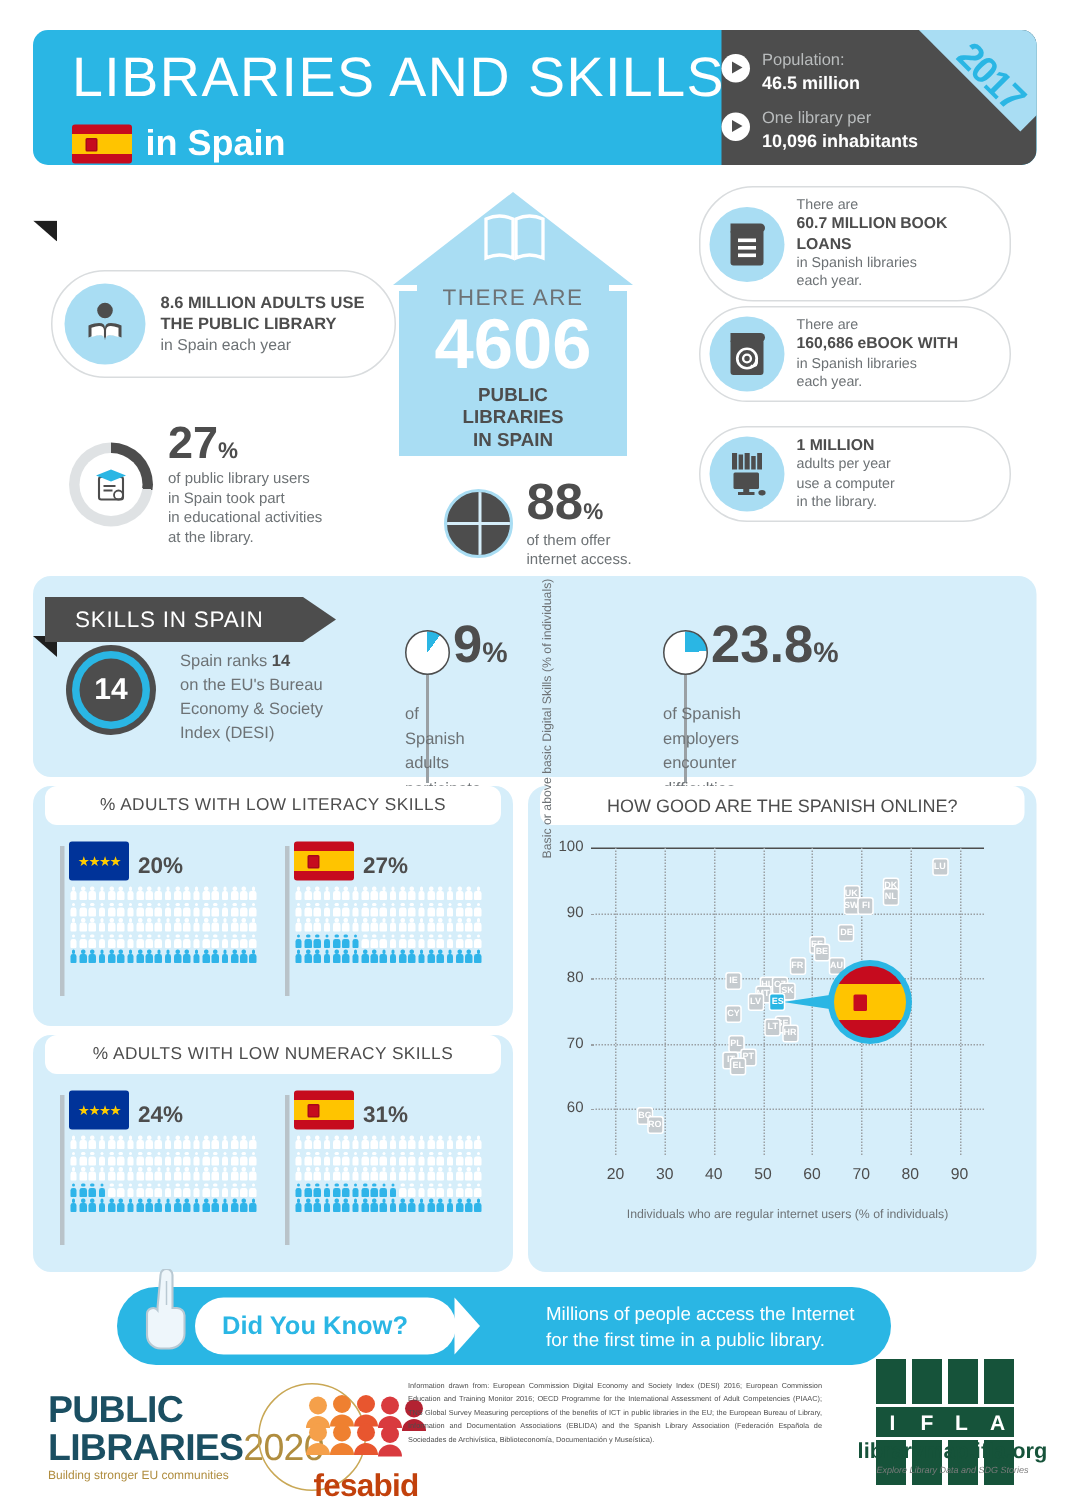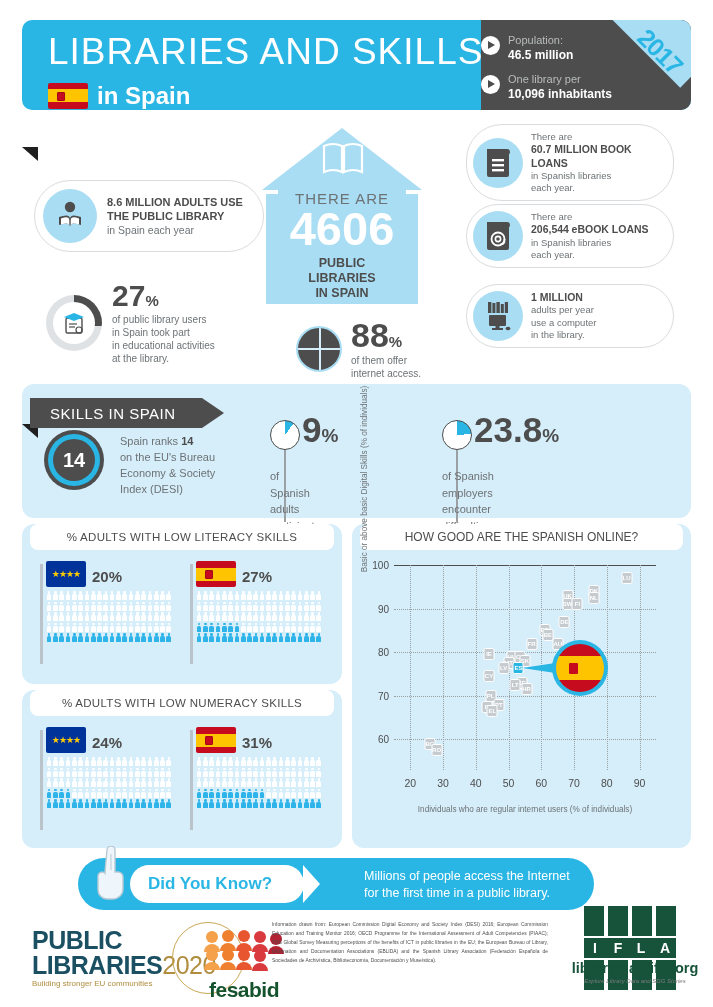--- a/index.html
+++ b/index.html
@@ -286,21 +286,21 @@
   .pl2020 { position:absolute; left:32px; top:928px; width:220px; }
   .pl-l1 { font-size:25px; font-weight:bold; color:#1b4f62; letter-spacing:-.5px; line-height:.98; }
   .pl-l2 { font-size:25px; font-weight:bold; color:#1b4f62; letter-spacing:-.5px; line-height:.98; }
   .pl-2020 { font-size:25px; color:#b08d3f; font-weight:normal; }
   .pl-tag { font-size:8px; color:#b08d3f; margin-top:2px; }
   .pl-ring {
     position:absolute; left:140px; top:-6px; width:72px; height:72px;
     border:1.5px solid #c9a856; border-radius:50%;
   }
   .fesabid { position:absolute; left:198px; top:930px; width:92px; text-align:center; }
-  .fes-word { font-size:21px; font-weight:bold; color:#14532d; letter-spacing:-.5px; margin-top:2px; }
+  .fes-word { font-size:21px; font-weight:bold; color:#c2410c; letter-spacing:-.5px; margin-top:2px; }
   .src {
     position:absolute; left:272px; top:920px; width:276px;
     font-size:4.9px; color:#4d4d4d; line-height:1.85; text-align:justify;
   }
   .ifla {
     position:absolute; left:584px; top:906px; width:96px; height:84px;
   }
   .ifla-cell { position:absolute; background:#16533a; }
   .ifla-letter {
     position:absolute; font-size:14px; font-weight:bold; color:#16533a;
@@ -439,22 +439,22 @@
       <svg width="32" height="34" viewBox="0 0 32 34" aria-hidden="true">
         <path d="M5 3 h20 a3 3 0 0 1 0 6 h-20 z" fill="#4d4d4d"></path>
         <rect x="5" y="7" width="22" height="24" rx="2" fill="#4d4d4d"></rect>
         <circle cx="16" cy="20" r="6.5" fill="none" stroke="#ffffff" stroke-width="1.8"></circle>
         <circle cx="16" cy="20" r="2.6" fill="none" stroke="#ffffff" stroke-width="1.6"></circle>
         <path d="M22.5 20 v3 a2.5 2.5 0 0 1 -4 1.6" fill="none" stroke="#ffffff" stroke-width="1.6"></path>
       </svg>
     </div>
     <div class="rpill-txt">
       <div>There are</div>
-      <b>206,544</b>
-      <b>eBOOK LOANS</b>
+      <b>160,686</b>
+      <b>eBOOK WITH</b>
       <div>in Spanish libraries</div>
       <div>each year.</div>
     </div>
   </div>
 
   <div class="rpill" style="top:284px;">
     <div class="rpill-ico">
       <svg width="34" height="34" viewBox="0 0 34 34" aria-hidden="true">
         <rect x="7" y="3" width="3.4" height="11" fill="#4d4d4d"></rect>
         <rect x="11.4" y="4" width="3" height="10" fill="#4d4d4d"></rect>

